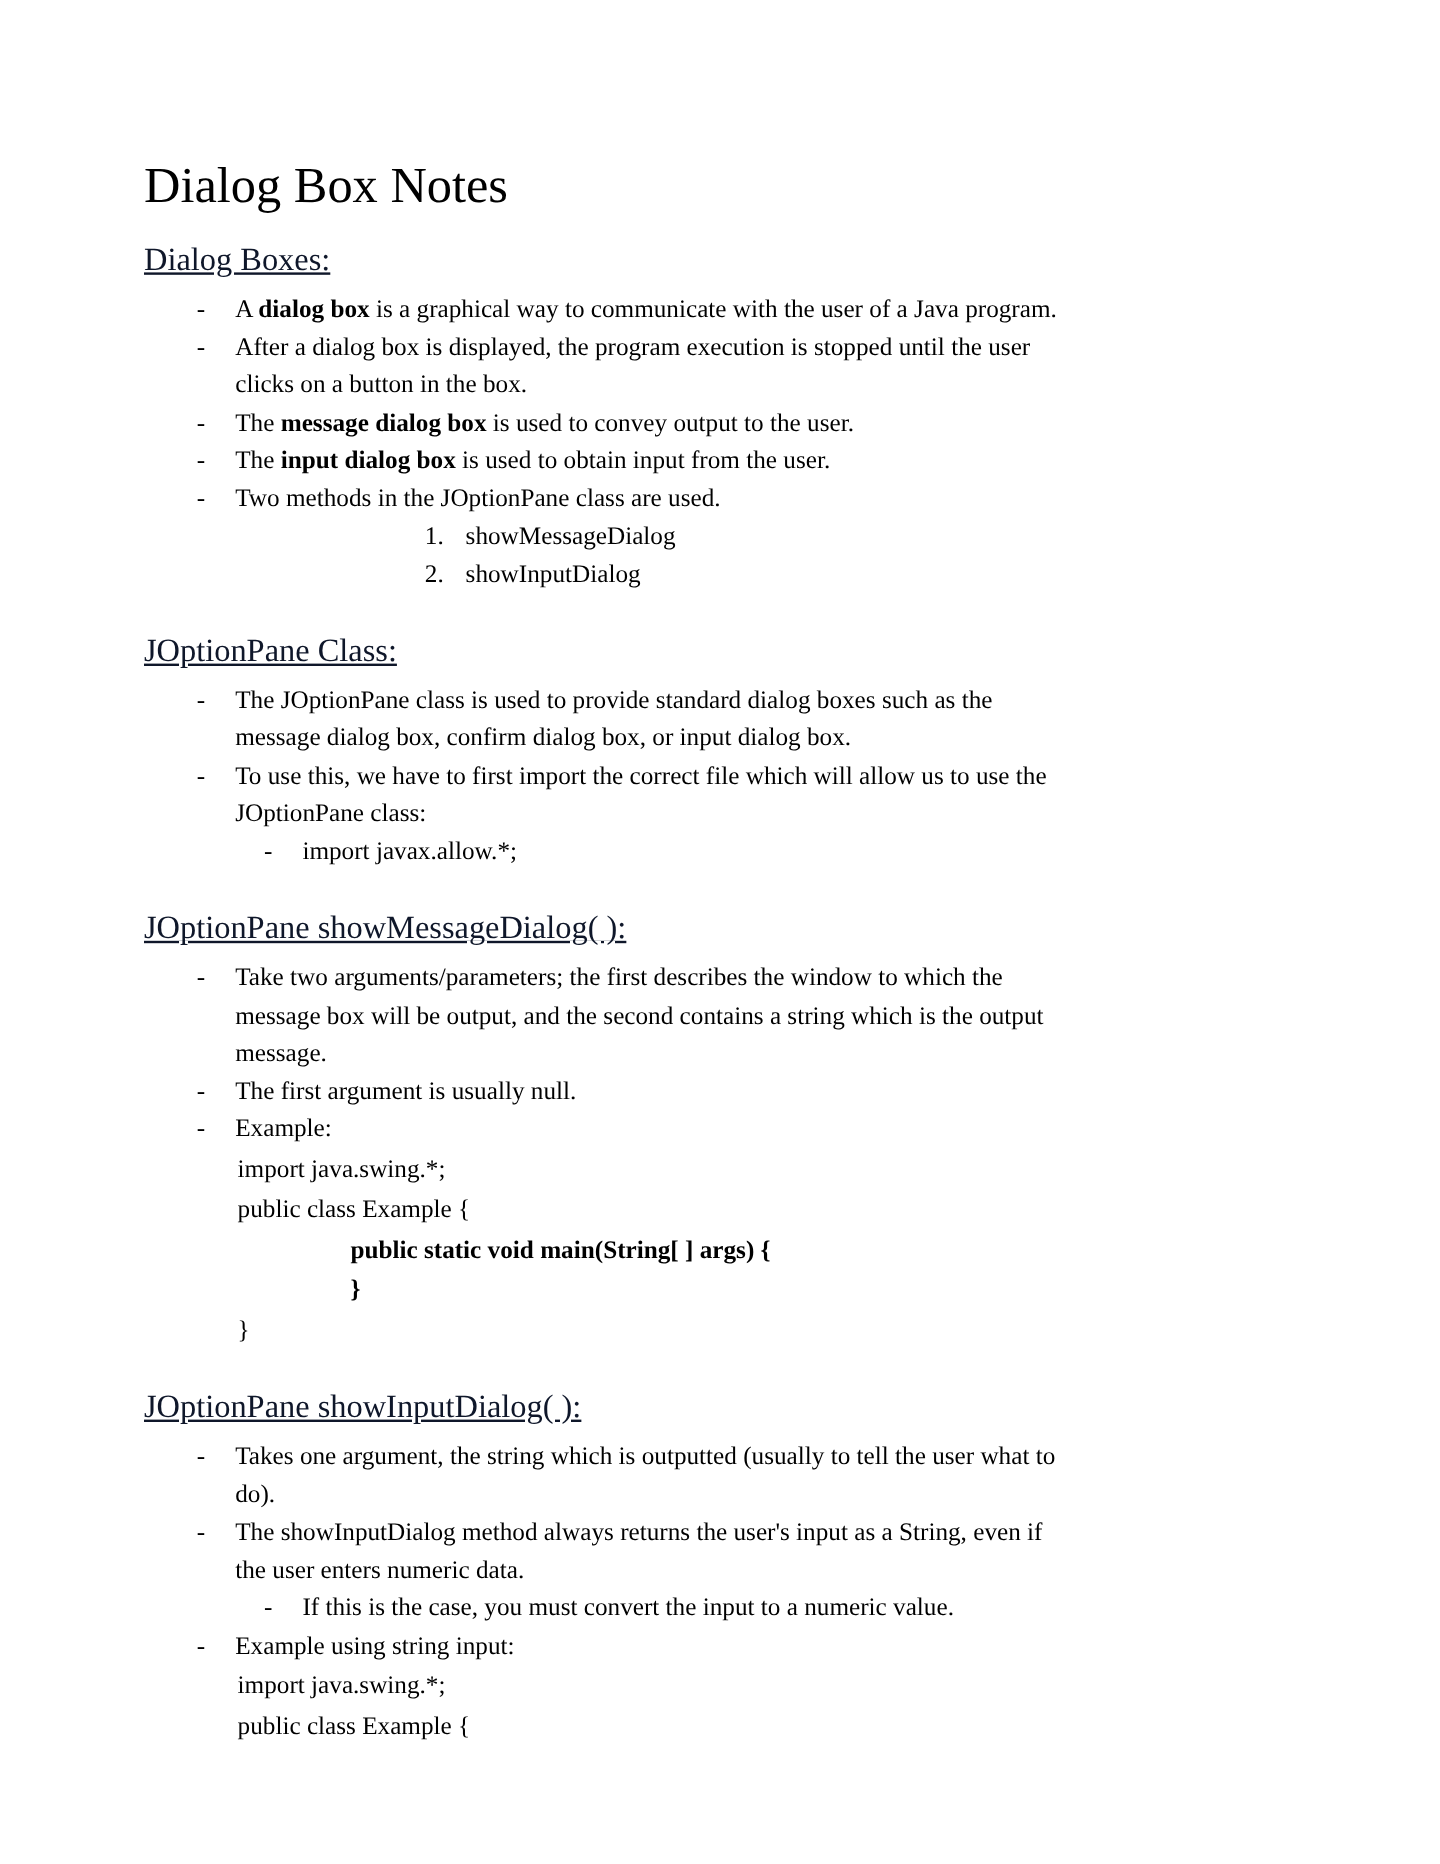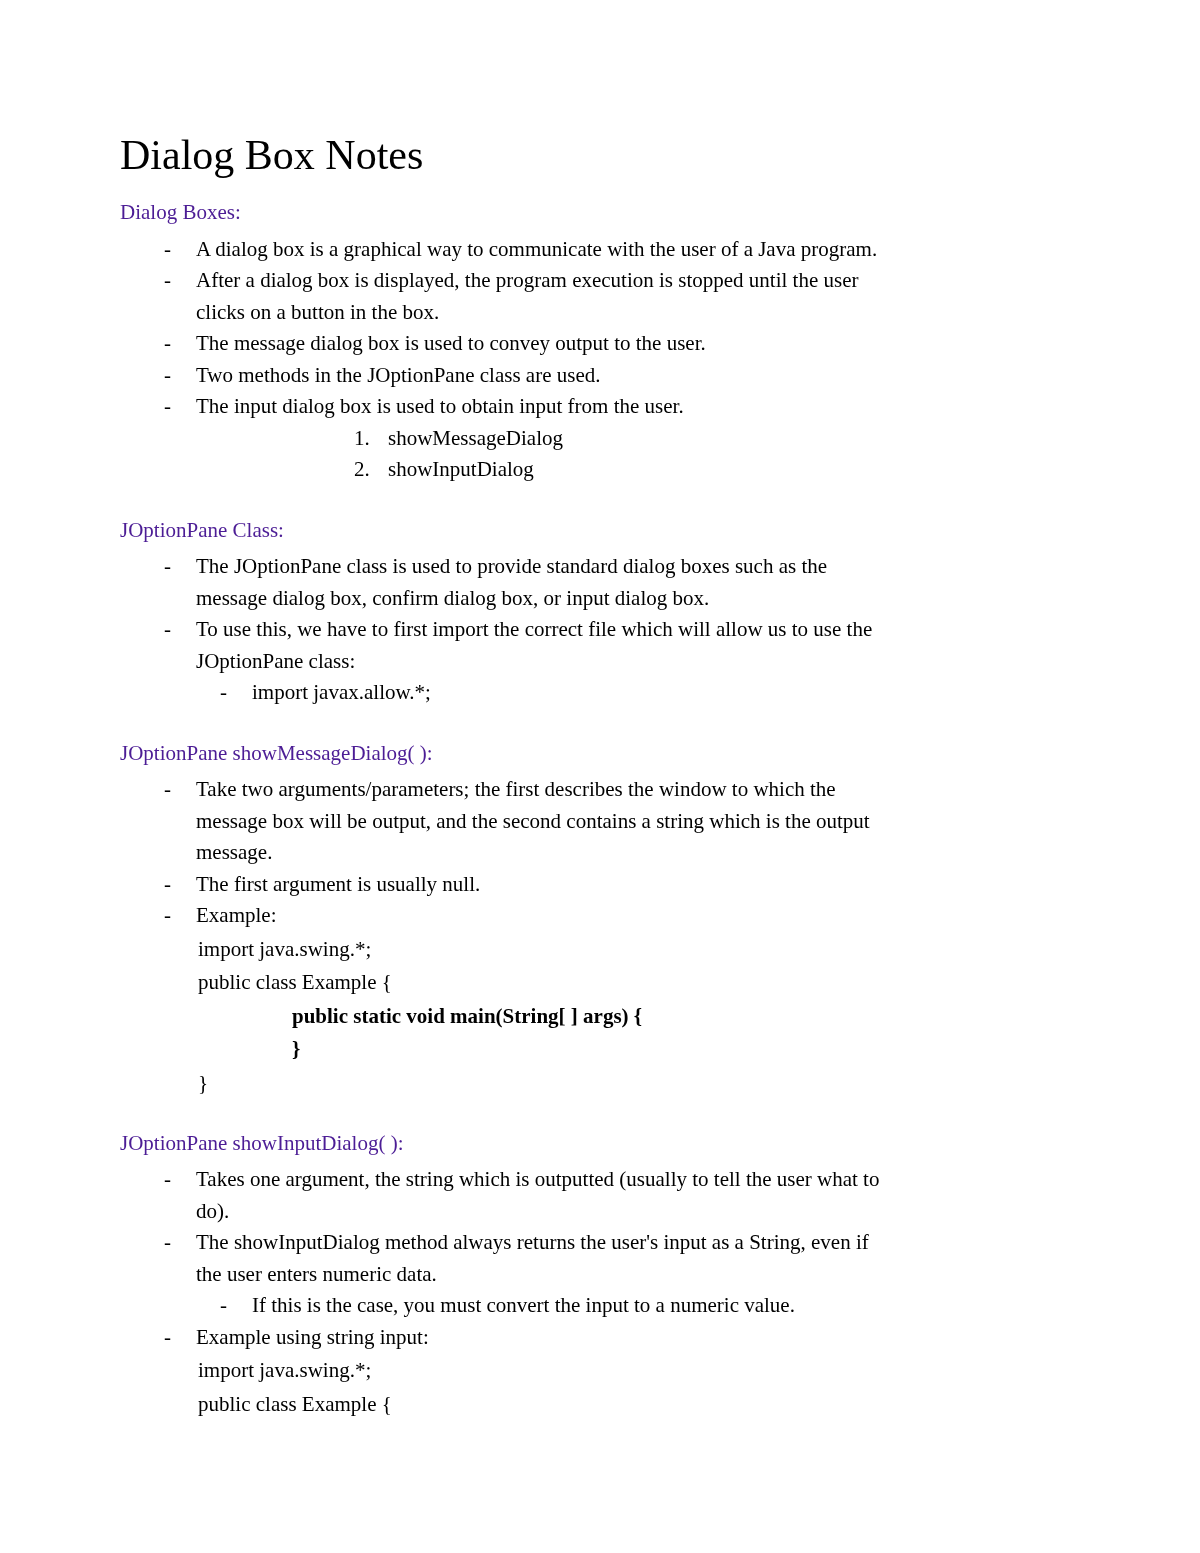--- a/index.html
+++ b/index.html
@@ -15,24 +15,25 @@
     padding: 130px 120px 60px 120px;
     box-sizing: border-box;
   }
   h1 {
     font-size: 42px;
     font-weight: normal;
     margin: 0 0 18px 0;
     line-height: 1.2;
   }
   .section-header {
-    color: #4c1d95;
-    font-size: 21px;
+    color: #0f172a;
+    font-size: 27px;
     margin: 30px 0 6px 0;
     line-height: 1.4;
+    text-decoration: underline;
   }
   .section-header.first {
     margin-top: 0;
   }
   ul.dash {
     list-style: none;
     padding-left: 76px;
     margin: 0;
   }
   ul.dash > li {
@@ -78,42 +79,42 @@
     position: absolute;
     left: -32px;
   }
   .codeblock {
     font-size: 21px;
     line-height: 1.5;
     margin: 2px;
     padding-left: 0;
   }
   .code-indent-1 { padding-left: 94px; font-weight: bold; }
-  .bold { font-weight: normal; }
+  .bold { font-weight: bold; }
 </style>
 </head>
 <body>
 
 <div class="page">
 
   <h1>Dialog Box Notes</h1>
 
   <div class="section-header first">Dialog Boxes:</div>
   <ul class="dash">
     <li>
       <span>A </span><span class="bold">dialog box</span><span> is a graphical way to communicate with the user of a Java program.</span>
     </li>
     <li>After a dialog box is displayed, the program execution is stopped until the user clicks on a button in the box.</li>
     <li>
       <span>The </span><span class="bold">message dialog box</span><span> is used to convey output to the user.</span>
     </li>
-    <li>Two methods in the JOptionPane class are used.</li>
     <li>
       <span>The </span><span class="bold">input dialog box</span><span> is used to obtain input from the user.</span>
     </li>
+    <li>Two methods in the JOptionPane class are used.</li>
   </ul>
   <ol class="numlist">
     <li>showMessageDialog</li>
     <li>showInputDialog</li>
   </ol>
 
   <div class="section-header">JOptionPane Class:</div>
   <ul class="dash">
     <li>The JOptionPane class is used to provide standard dialog boxes such as the message dialog box, confirm dialog box, or input dialog box.</li>
     <li>

